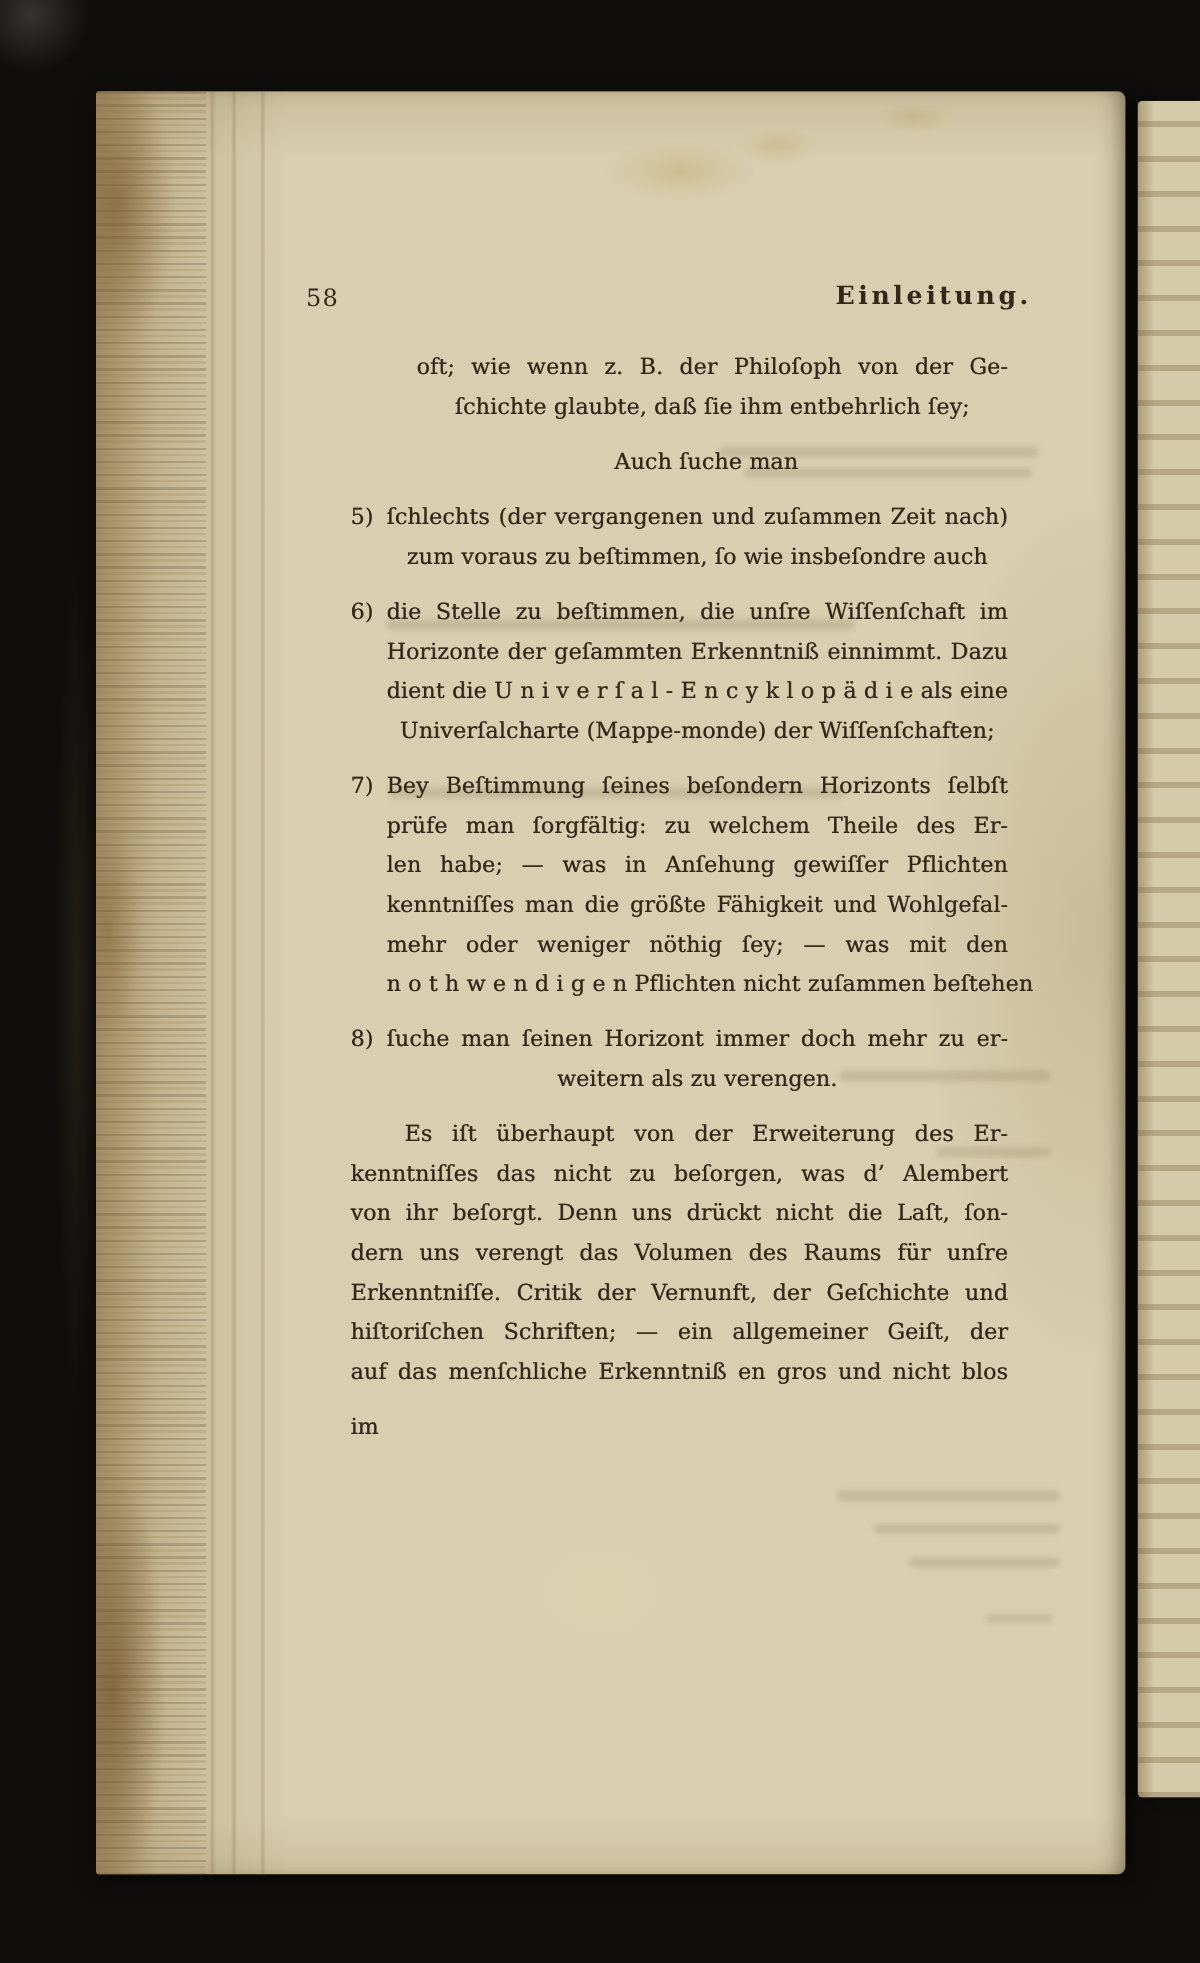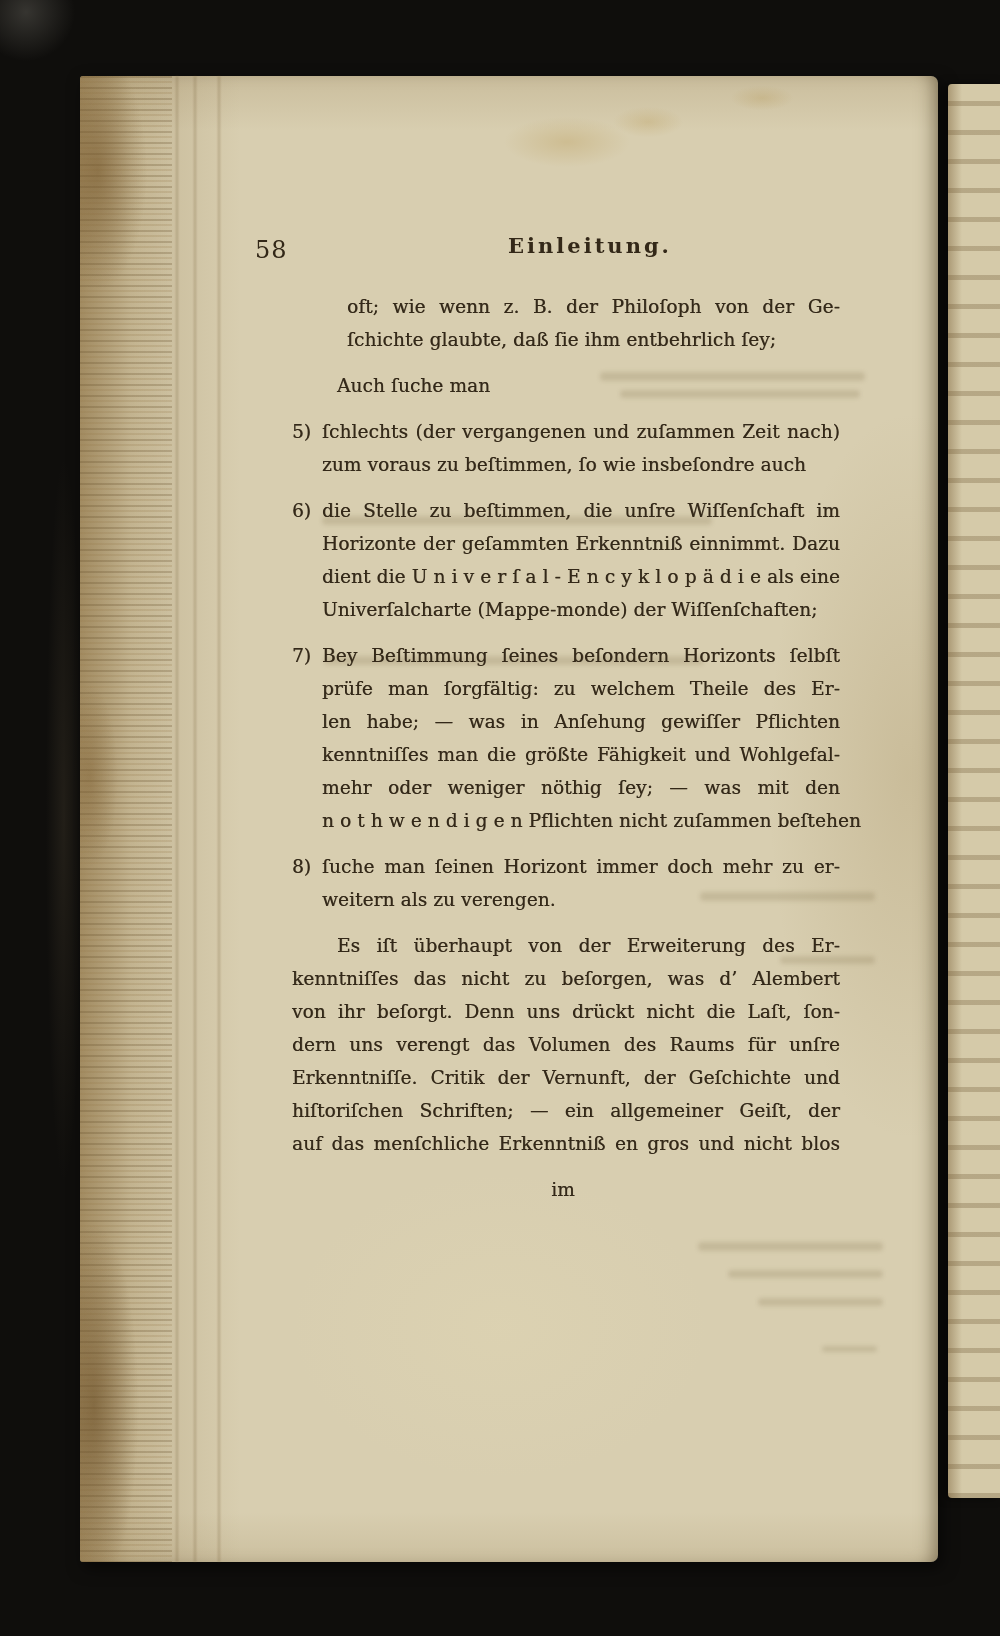--- a/index.html
+++ b/index.html
@@ -53,41 +53,41 @@
     background:rgba(115,90,50,.30); filter:blur(1px);
   }
   
   .ghost {
     position:absolute; height:9px; border-radius:4px;
     background:rgba(112,92,55,.18); filter:blur(2px);
   }
   
   .page-number {
     position:absolute; left:175px; top:160px;
-    font-size:24px; letter-spacing:1px;
+    font-size:20px; letter-spacing:1px;
   }
   .running-header {
     position:absolute; left:240px; top:157px; width:540px;
-    text-align:center; font-size:21px; font-weight:bold; letter-spacing:3px;
+    text-align:right; font-size:21px; font-weight:bold; letter-spacing:3px;
   }
   .text-body {
     position:absolute; left:212px; top:214px; width:548px;
     font-size:18.5px; line-height:33px; letter-spacing:.1px;
     text-shadow:.4px 0 0 rgba(47,37,23,.65);
   }
   .para { margin:0 0 13px 0; }
   .para.continuation { padding-left:55px; }
   .para.lead-in      { padding-left:45px; }
   .para.numbered     { padding-left:30px; position:relative; }
   .item-number { position:absolute; left:0; top:0; line-height:33px; }
   .tline { white-space:nowrap; }
   .tline.just { text-align:justify; text-align-last:justify; }
-  .tline.last { text-align:left; }
+  .tline.last { text-align:center; }
   .tline.findent { padding-left:45px; }
-  .catchword { text-align:center; padding-right:6px; line-height:33px; }
+  .catchword { text-align:left; padding-right:6px; line-height:33px; }
   
   .next-page {
     position:absolute; left:948px; top:84px; width:52px; height:1414px;
     border-radius:4px 0 0 4px;
     background:
       linear-gradient(to right, rgba(120,95,55,.45), rgba(0,0,0,0) 14px),
       repeating-linear-gradient(to bottom,
         rgba(0,0,0,0) 0 17px, rgba(110,88,52,.30) 17px 22px, rgba(0,0,0,0) 22px 29px),
       var(--next-page-paper,#d5caa9);
     box-shadow:-4px 0 9px rgba(0,0,0,.5);

